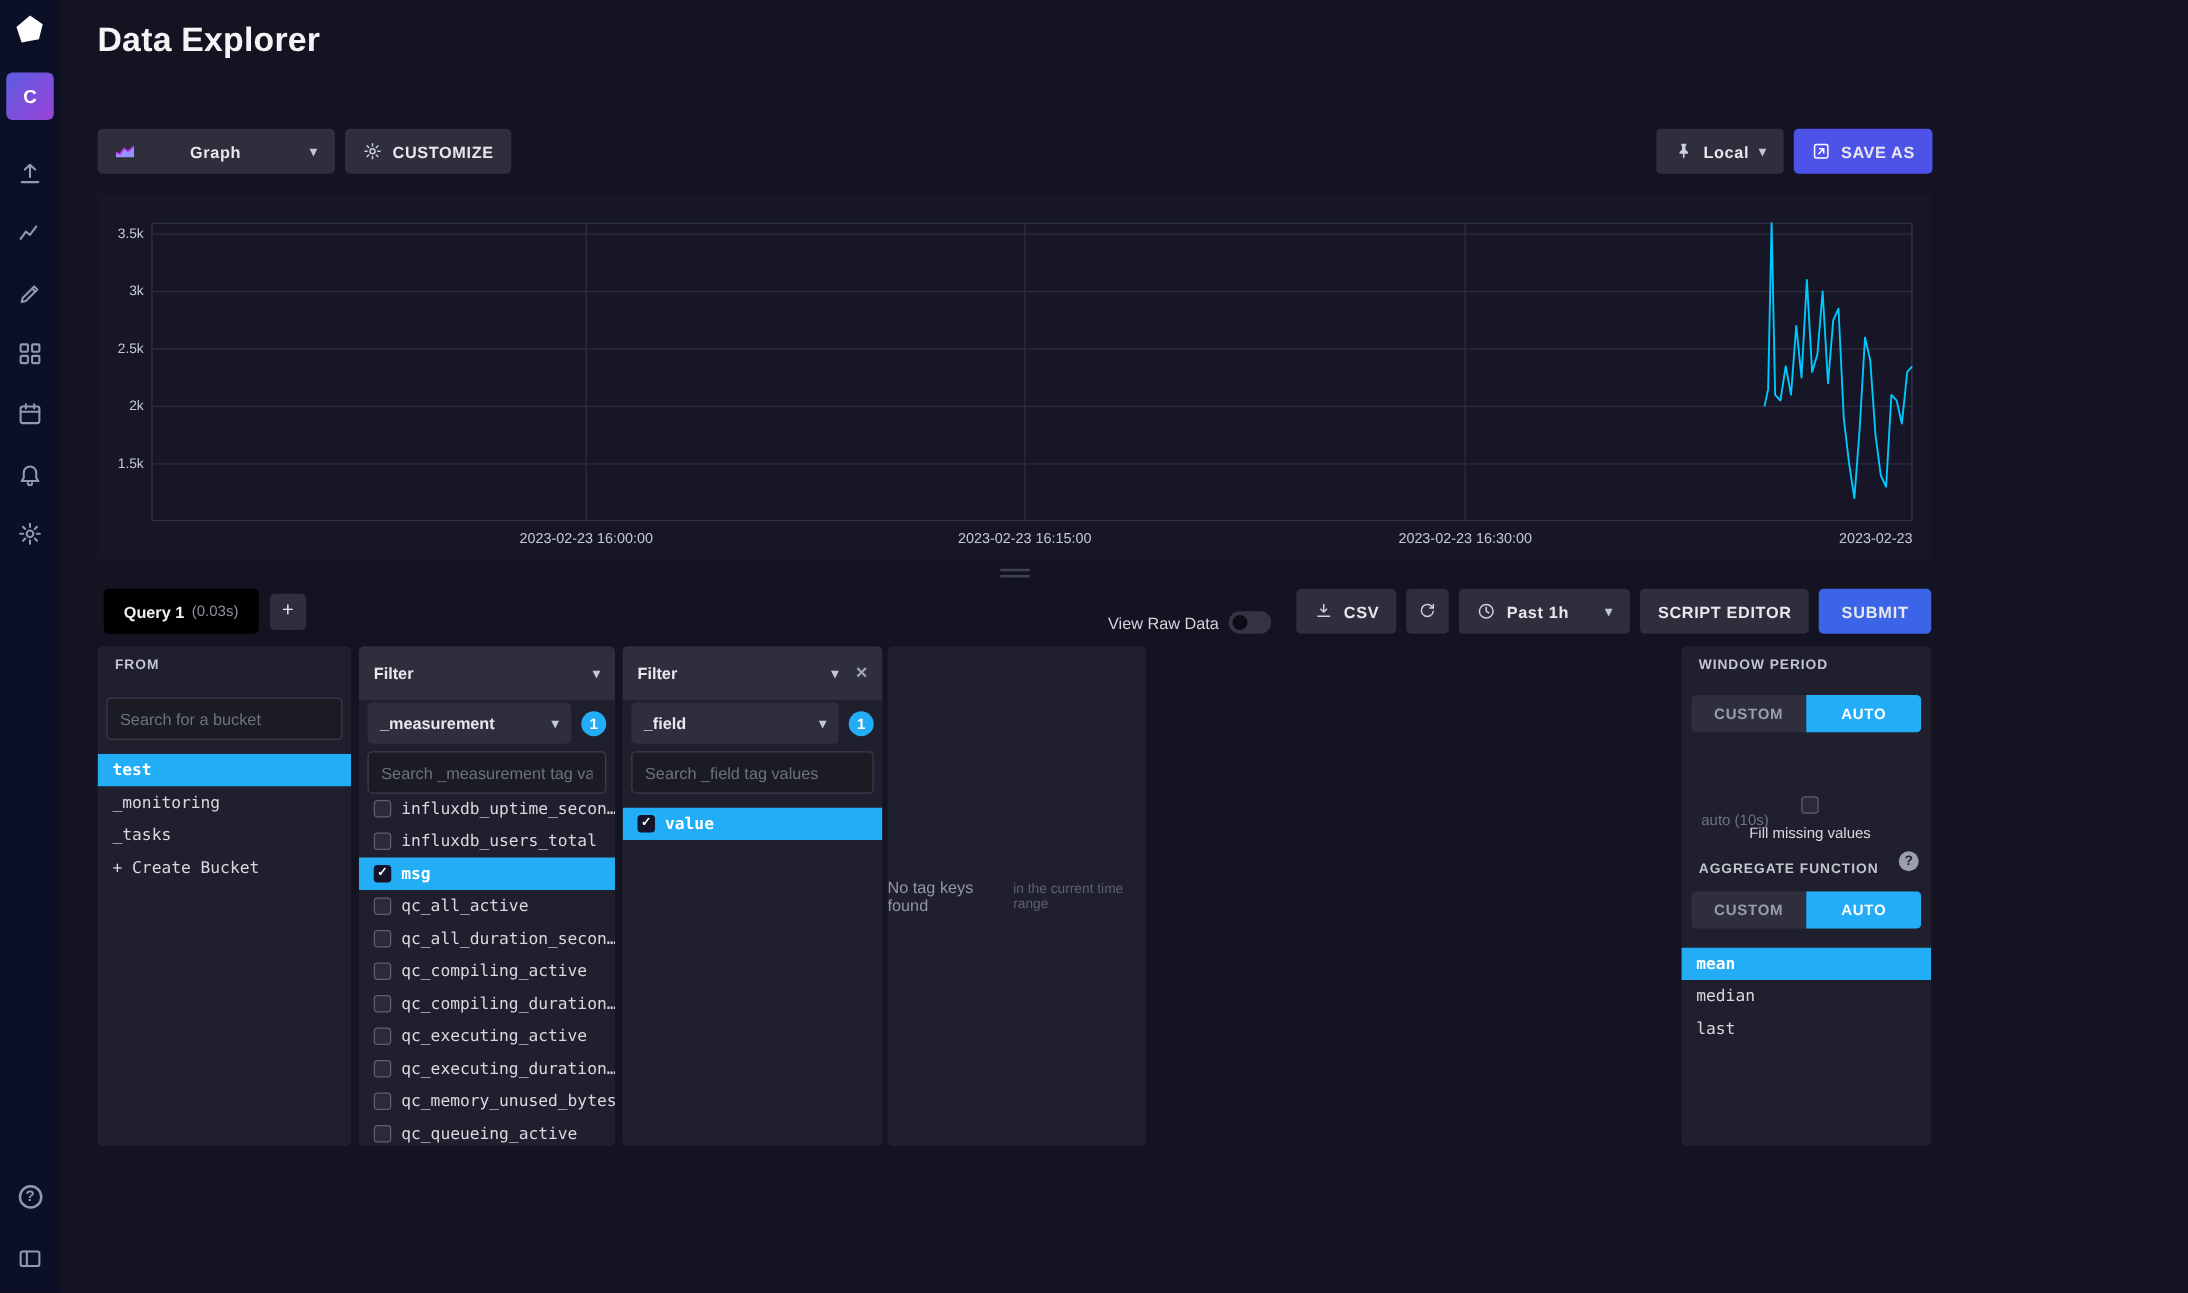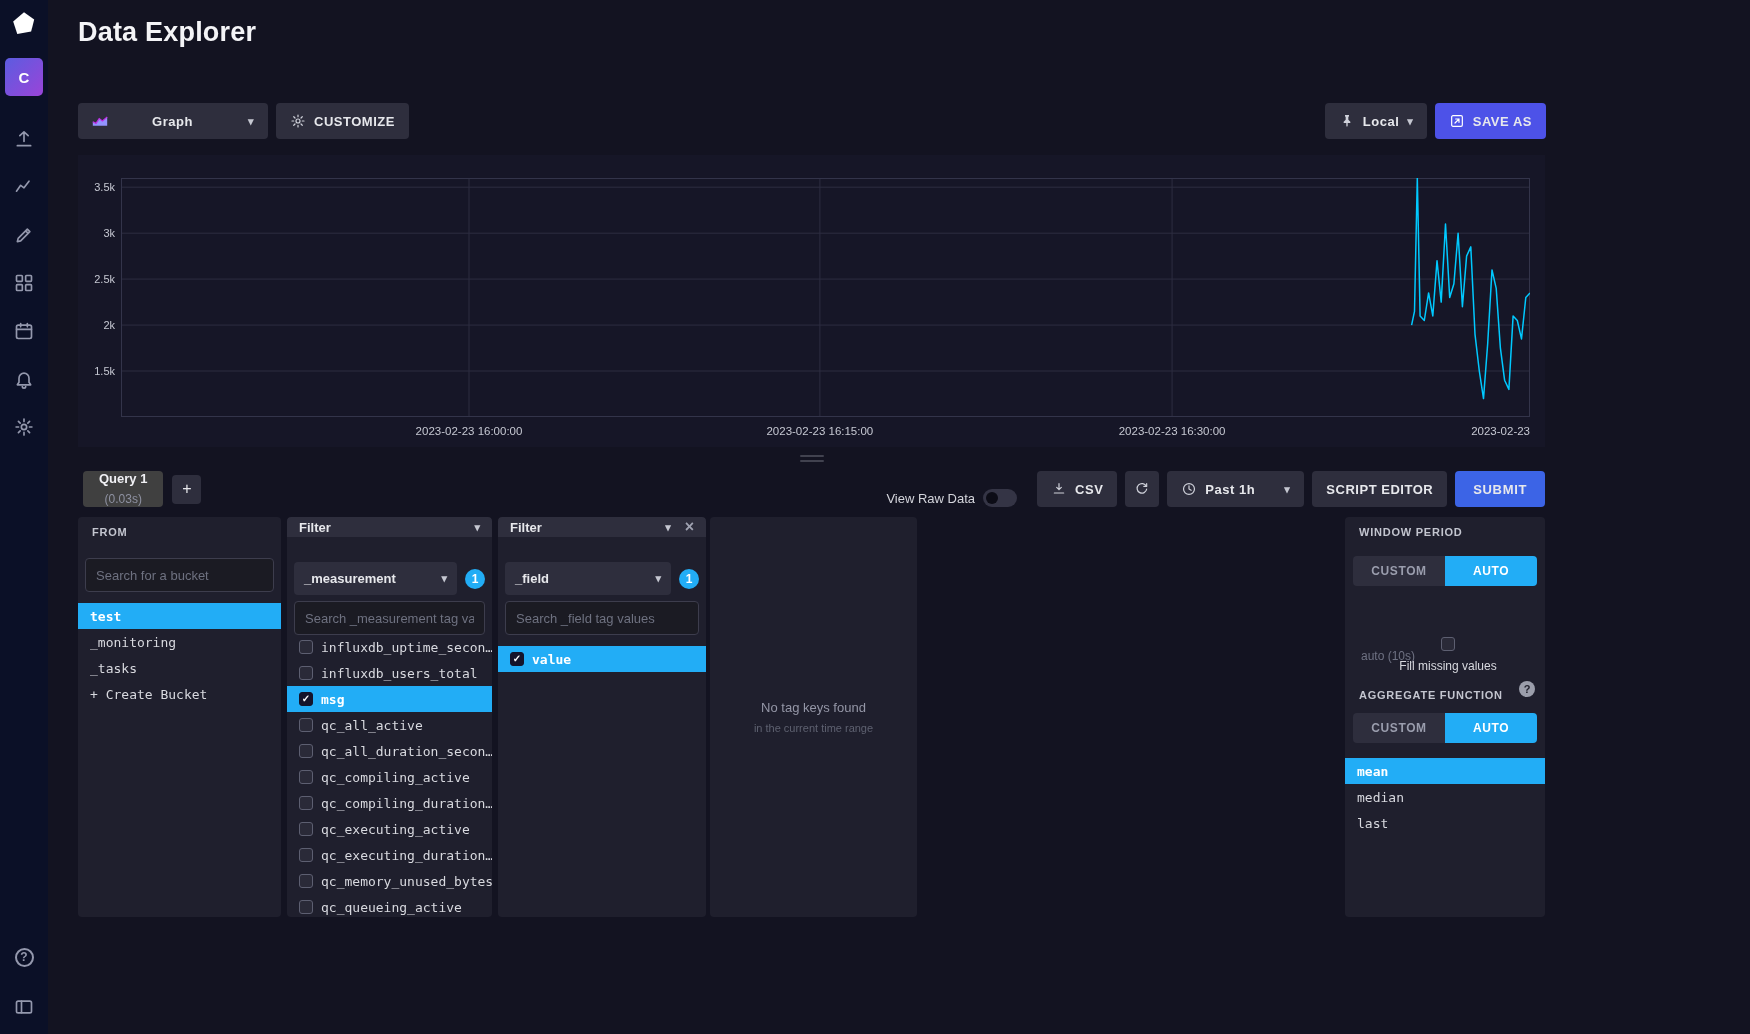--- a/index.html
+++ b/index.html
@@ -59,42 +59,42 @@
   .plot-border { fill:none; stroke:#33344a; stroke-width:1; }
   .ytick { position:absolute; left:0; width:37px; text-align:right; font-size:11px; color:#c6c8d2; margin-top:-6px; }
   .xtick { position:absolute; top:270px; font-size:11.5px; color:#c6c8d2; white-space:nowrap; }
 
   .drag-handle { position:absolute; left:800px; top:455px; width:24px; cursor:row-resize; }
   .drag-handle i { display:block; height:2px; background:#41424f; margin-bottom:3px; border-radius:1px; }
 
   
   .query-row { position:absolute; left:78px; top:471px; right:205px; height:36px; display:flex; align-items:center; }
   .query-tab {
-    height:36px; background:#404040; border-radius:4px; padding:0 16px;
-    display:flex; align-items:center; gap:6px; cursor:pointer; margin-left:5px;flex-direction:column;
+    height:36px; background:#000000; border-radius:4px; padding:0 16px;
+    display:flex; align-items:center; gap:6px; cursor:pointer; margin-left:5px;
   }
   .query-tab .t1 { font-size:13px; font-weight:bold; color:#f0f0f4; }
   .query-tab .t2 { font-size:12px; color:#8e91a1; }
   .plus-btn {
     margin-left:9px; width:29px; height:29px; background:#2e2e3d; border:none; border-radius:4px;
     color:#e7e8ec; font-size:16px; cursor:pointer; display:flex; align-items:center; justify-content:center;
   }
   .raw-wrap { display:flex; align-items:center; gap:8px; margin-right:12px; }
   .raw-label { font-size:13px; color:#d4d5dc; }
   .toggle { width:34px; height:18px; border-radius:9px; background:#343445; position:relative; cursor:pointer; }
   .toggle .knob { position:absolute; left:3px; top:3px; width:12px; height:12px; border-radius:50%; background:#0c0c16; }
   .btn-submit { background:var(--submit); letter-spacing:.05em; padding:0 18px; }
   .square-btn { width:34px; padding:0; justify-content:center; }
 
   
   .panel { position:absolute; top:517px; height:400px; background:#1f1f2d; border-radius:4px; overflow:hidden; }
   .panel-from    { left:78px;   width:203px; }
   .panel-filter1 { left:287px;  width:205px; }
   .panel-filter2 { left:498px;  width:208px; }
-  .panel-empty   { left:710px;  width:207px; display:flex; flex-direction:column; align-items:center; justify-content:center; gap:7px; }
+  .panel-empty   { left:710px;  width:207px; display:flex; flex-direction:row; align-items:center; justify-content:center; gap:7px; }
   .panel-window  { left:1345px; width:200px; }
 
   .panel-label { position:absolute; left:14px; top:9px; font-size:11px; font-weight:bold; letter-spacing:.07em; color:#c3c5cf; }
   .search-input {
     position:absolute; left:7px; right:7px; height:34px;
     background:#1b1b23; border:1px solid #3d3d4d; border-radius:4px;
     color:#f4f4f7; font-size:13px; padding:0 10px;
     font-family:"Liberation Sans", sans-serif;
   }
   .search-input::placeholder { color:#6e7180; }
@@ -106,21 +106,21 @@
   }
   .list-row.selected { background:var(--accent); color:#fff; font-weight:bold; }
   .cb {
     width:14px; height:14px; flex:none; border:1px solid #5d5f71; border-radius:3px;
     background:#2a2a38; font-size:10px; line-height:12px; text-align:center; color:#fff;
     font-family:"Liberation Sans", sans-serif;
   }
   .cb.checked { background:#14142b; border-color:#14142b; }
 
   .filter-head {
-    position:absolute; left:0; right:0; top:0; height:20px; background:#2e2e3d;
+    position:absolute; left:0; right:0; top:0; height:43px; background:#2e2e3d;
     border-radius:4px 4px 0 0; display:flex; align-items:center; padding:0 12px; gap:8px; cursor:pointer;
     font-size:13px; font-weight:bold; color:#e7e8ec;
   }
   .close-x { margin-left:6px; color:#a0a3b2; font-size:16px; cursor:pointer; line-height:1; }
   .key-row { position:absolute; left:7px; right:7px; top:45px; height:33px; display:flex; align-items:center; gap:8px; }
   .key-dd {
     flex:1; height:33px; background:#2e2e3d; border-radius:4px; border:none;
     display:flex; align-items:center; padding:0 10px; cursor:pointer;
     font-size:13px; font-weight:bold; color:#e7e8ec; font-family:"Liberation Sans", sans-serif;
   }

